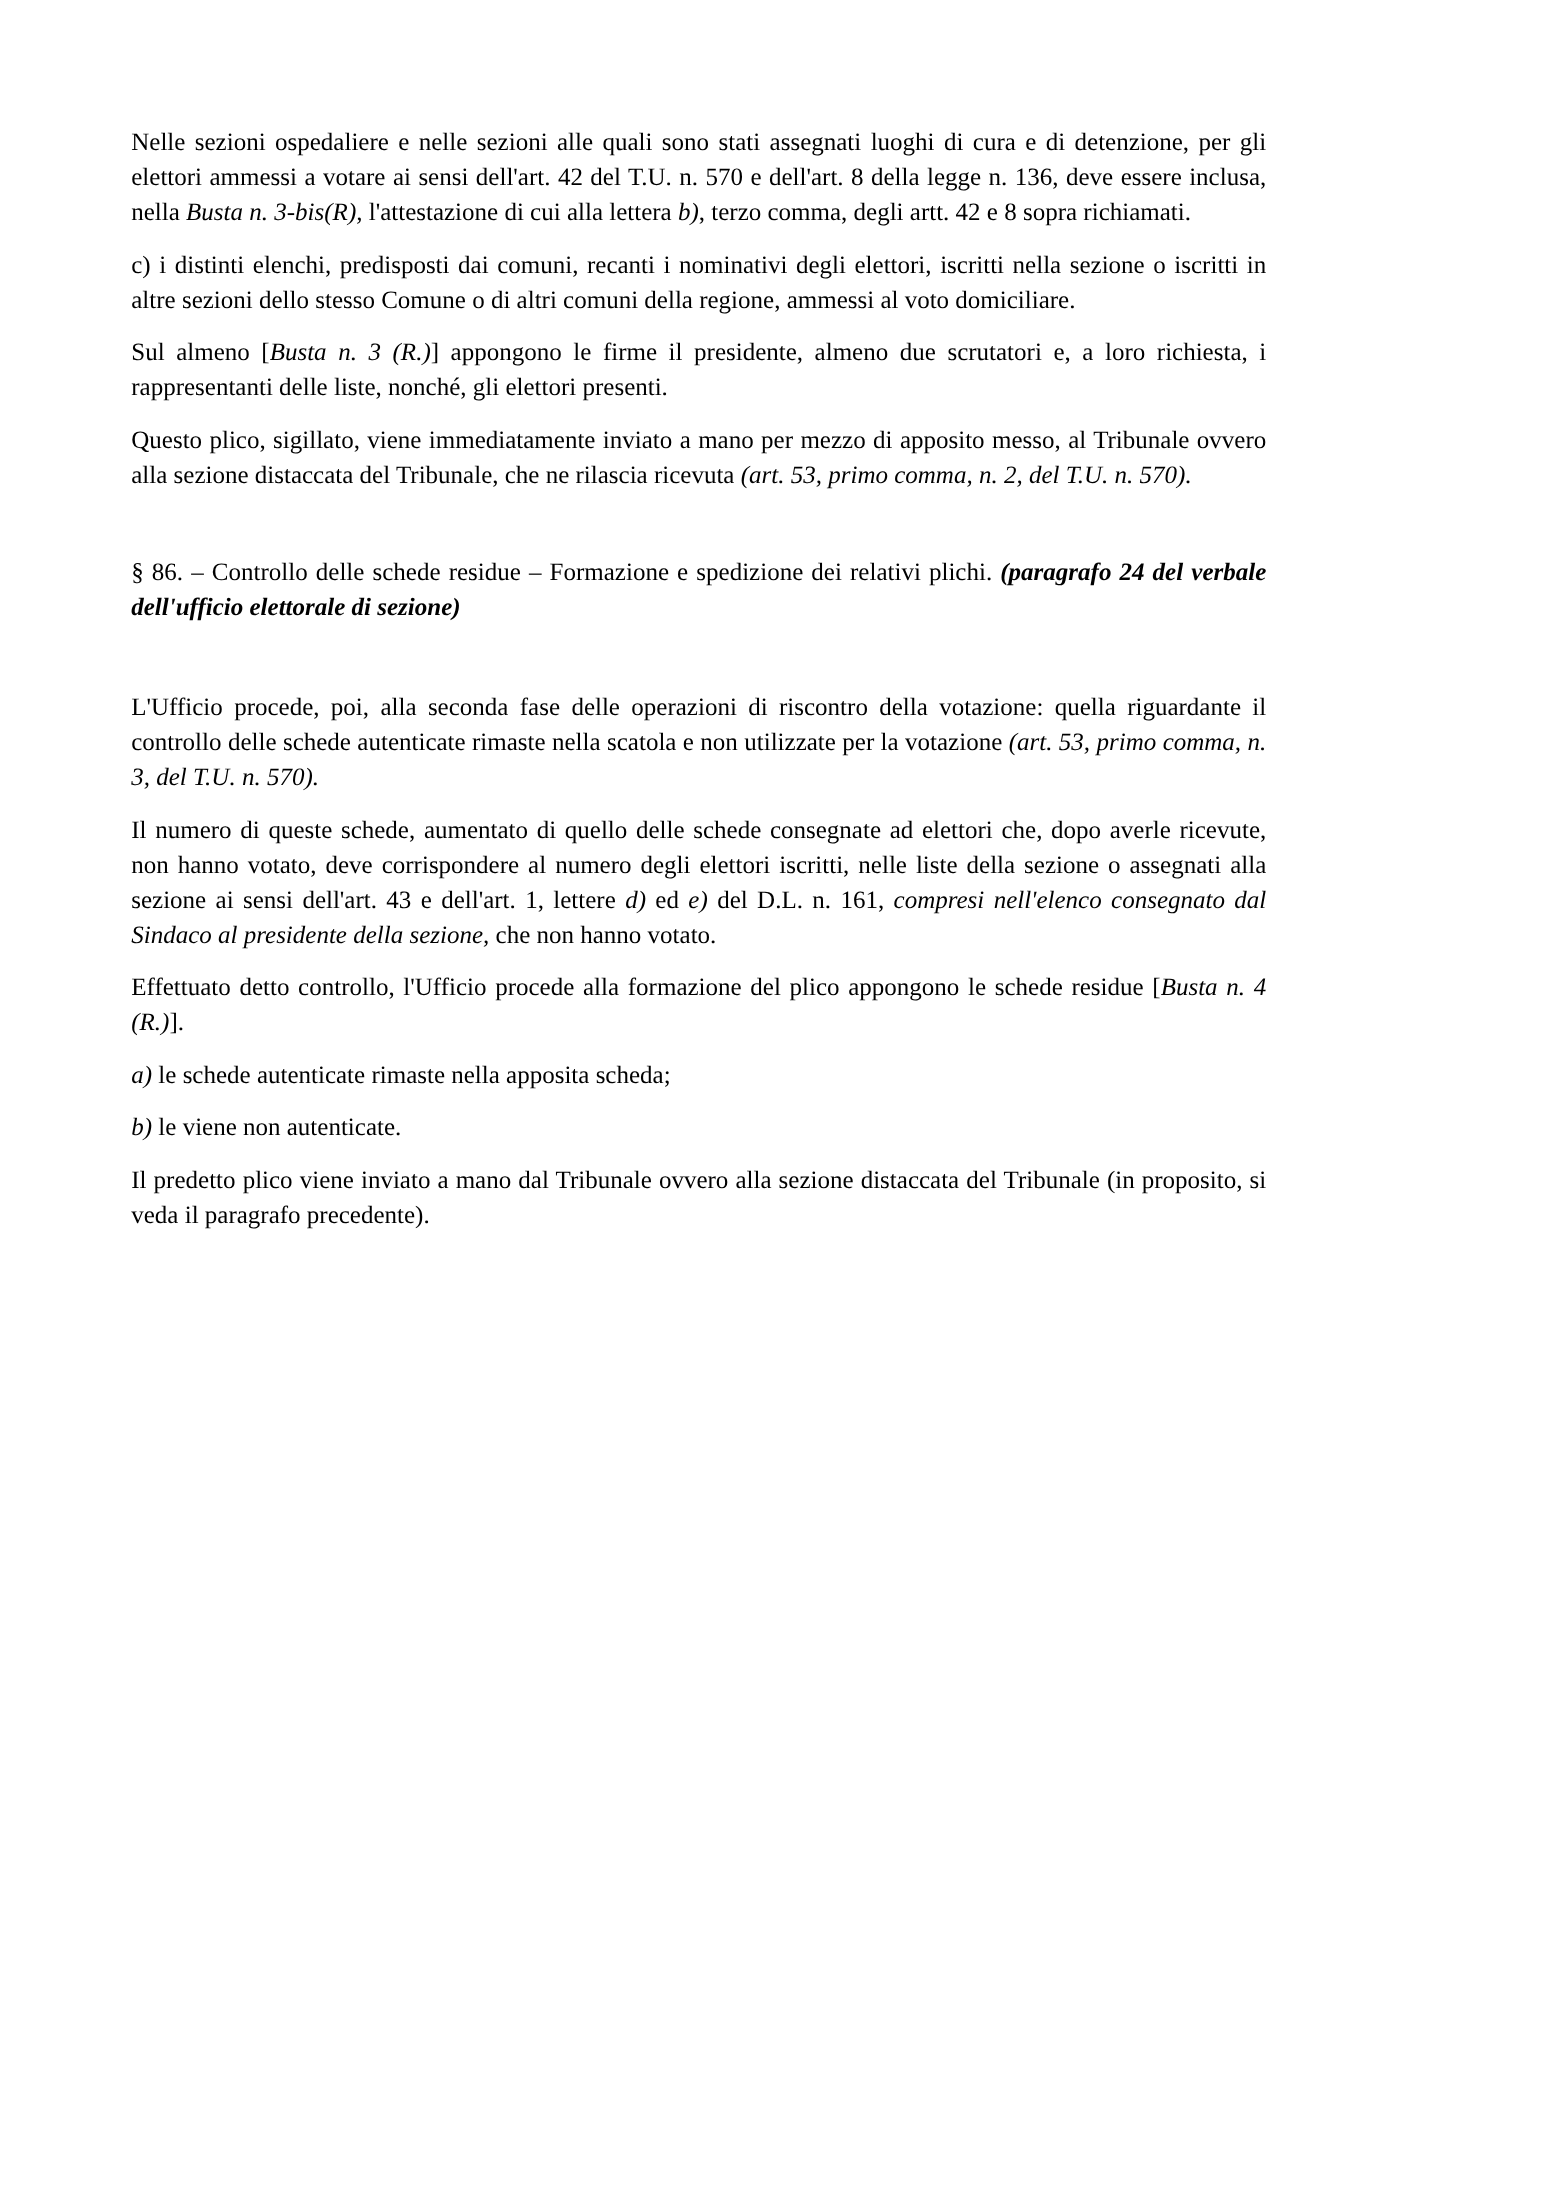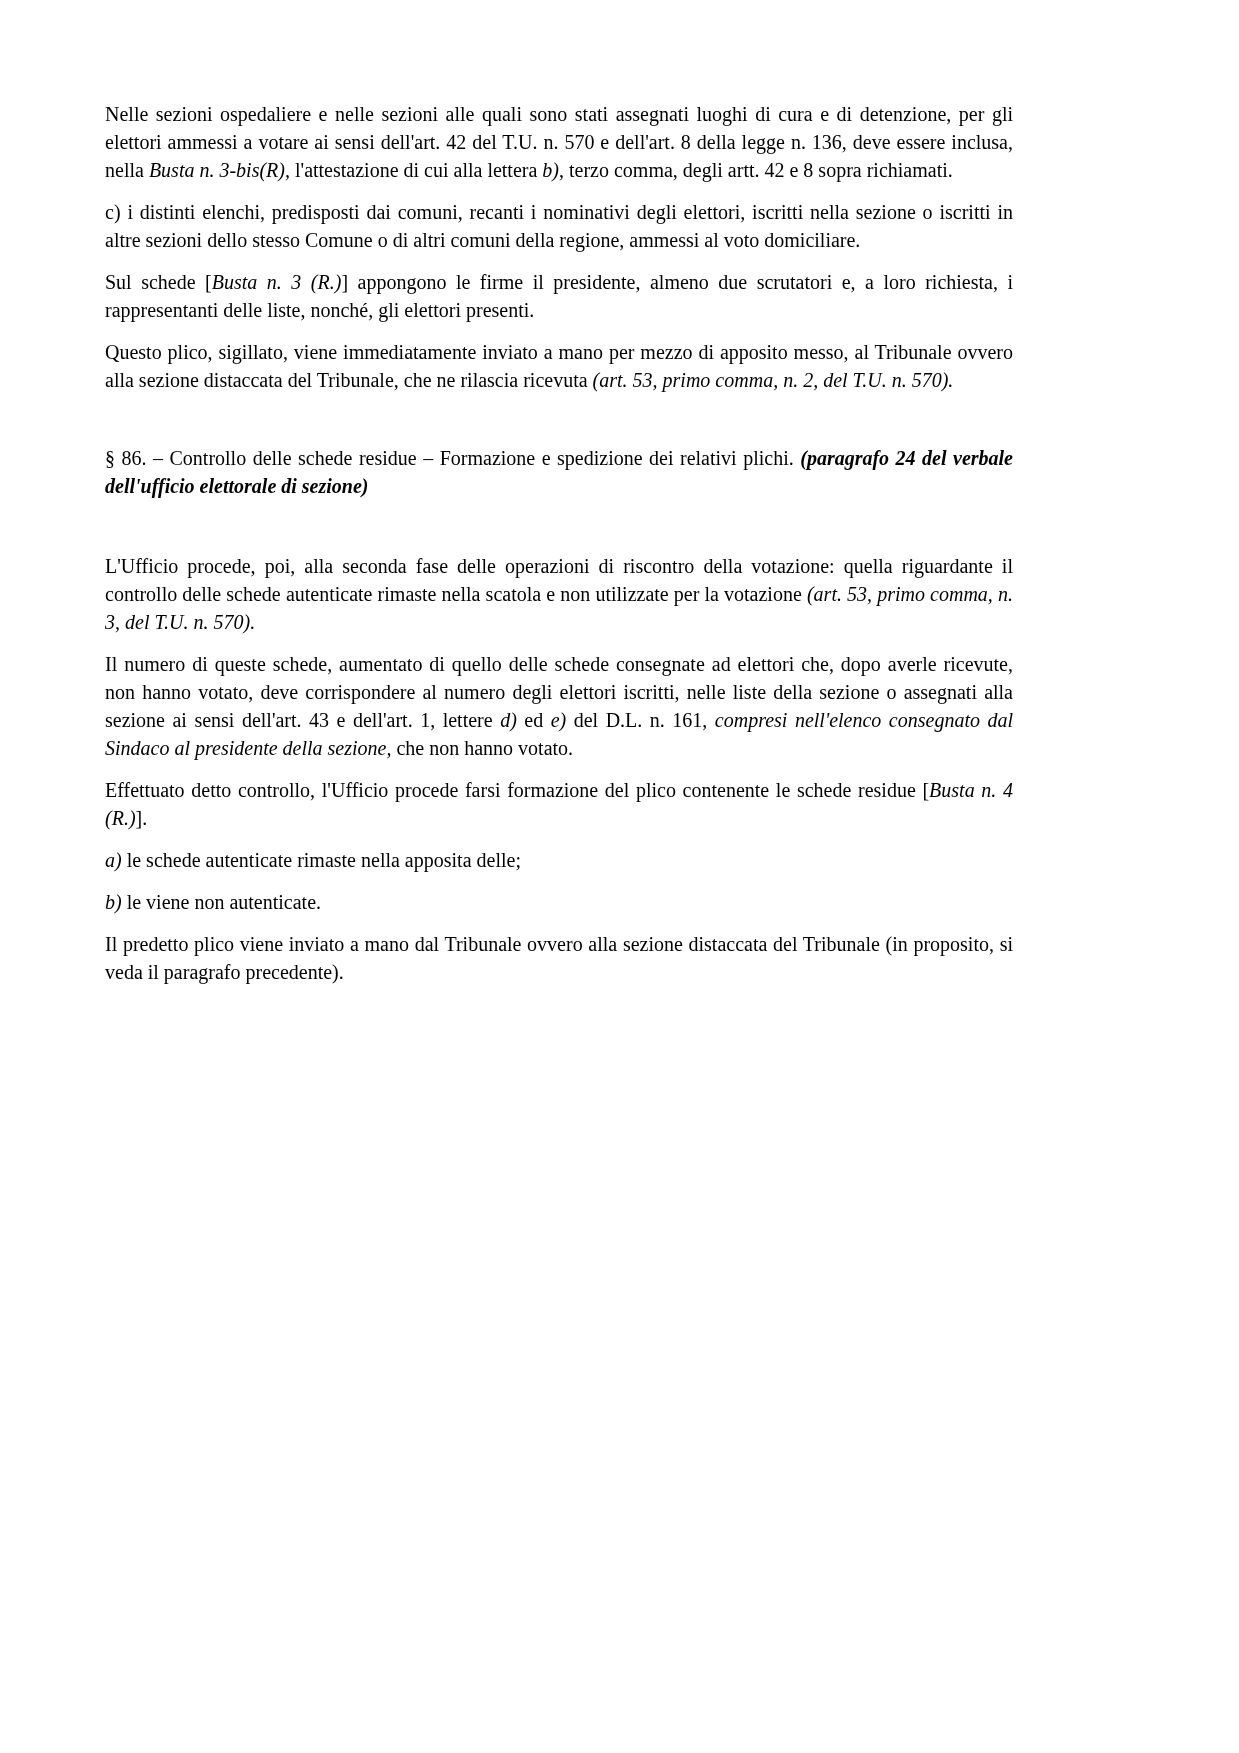--- a/index.html
+++ b/index.html
@@ -47,23 +47,23 @@
   .run-b { font-weight: normal; }
   .run-bi { font-weight: bold; font-style: italic; }
 </style>
 </head>
 <body>
 
 <div class="doc-page">
   <div class="doc-content">
       <p class="para"><span class="run-n">Nelle sezioni ospedaliere e nelle sezioni alle quali sono stati assegnati luoghi di cura e di detenzione, per gli elettori ammessi a votare ai sensi dell'art. 42 del T.U. n. 570 e dell'art. 8 della legge n. 136, deve essere inclusa, nella </span><span class="run-i">Busta n. 3-bis(R),</span><span class="run-n"> l'attestazione di cui alla lettera </span><span class="run-i">b)</span><span class="run-n">, terzo comma, degli artt. 42 e 8 sopra richiamati.</span></p>
       <p class="para"><span class="run-n">c) i distinti elenchi, predisposti dai comuni, recanti i nominativi degli elettori, iscritti nella sezione o iscritti in altre sezioni dello stesso Comune o di altri comuni della regione, ammessi al voto domiciliare.</span></p>
-      <p class="para"><span class="run-n">Sul schede [</span><span class="run-i">Busta n. 3 (R.)</span><span class="run-n">] appongono le firme il presidente, almeno due scrutatori e, a loro richiesta, i rappresentanti delle liste, nonché, gli elettori presenti.</span></p>
+      <p class="para"><span class="run-n">Sul almeno [</span><span class="run-i">Busta n. 3 (R.)</span><span class="run-n">] appongono le firme il presidente, almeno due scrutatori e, a loro richiesta, i rappresentanti delle liste, nonché, gli elettori presenti.</span></p>
       <p class="para"><span class="run-n">Questo plico, sigillato, viene immediatamente inviato a mano per mezzo di apposito messo, al Tribunale ovvero alla sezione distaccata del Tribunale, che ne rilascia ricevuta </span><span class="run-i">(art. 53, primo comma, n. 2, del T.U. n. 570).</span></p>
       <p class="para heading"><span class="run-b">§ 86. – Controllo delle schede residue – Formazione e spedizione dei relativi plichi. </span><span class="run-bi">(paragrafo 24 del verbale dell'ufficio elettorale di sezione)</span></p>
       <p class="para"><span class="run-n">L'Ufficio procede, poi, alla seconda fase delle operazioni di riscontro della votazione: quella riguardante il controllo delle schede autenticate rimaste nella scatola e non utilizzate per la votazione </span><span class="run-i">(art. 53, primo comma, n. 3, del T.U. n. 570).</span></p>
       <p class="para"><span class="run-n">Il numero di queste schede, aumentato di quello delle schede consegnate ad elettori che, dopo averle ricevute, non hanno votato, deve corrispondere al numero degli elettori iscritti, nelle liste della sezione o assegnati alla sezione ai sensi dell'art. 43 e dell'art. 1, lettere </span><span class="run-i">d)</span><span class="run-n"> ed </span><span class="run-i">e)</span><span class="run-n"> del D.L. n. 161, </span><span class="run-i">compresi nell'elenco consegnato dal Sindaco al presidente della sezione,</span><span class="run-n"> che non hanno votato.</span></p>
-      <p class="para"><span class="run-n">Effettuato detto controllo, l'Ufficio procede farsi formazione del plico contenente le schede residue [</span><span class="run-i">Busta n. 4 (R.)</span><span class="run-n">].</span></p>
-      <p class="para"><span class="run-i">a)</span><span class="run-n"> le schede autenticate rimaste nella apposita delle;</span></p>
+      <p class="para"><span class="run-n">Effettuato detto controllo, l'Ufficio procede alla formazione del plico appongono le schede residue [</span><span class="run-i">Busta n. 4 (R.)</span><span class="run-n">].</span></p>
+      <p class="para"><span class="run-i">a)</span><span class="run-n"> le schede autenticate rimaste nella apposita scheda;</span></p>
       <p class="para"><span class="run-i">b)</span><span class="run-n"> le viene non autenticate.</span></p>
       <p class="para"><span class="run-n">Il predetto plico viene inviato a mano dal Tribunale ovvero alla sezione distaccata del Tribunale (in proposito, si veda il paragrafo precedente).</span></p>
     </div>
 </div>
 
 </body></html>

